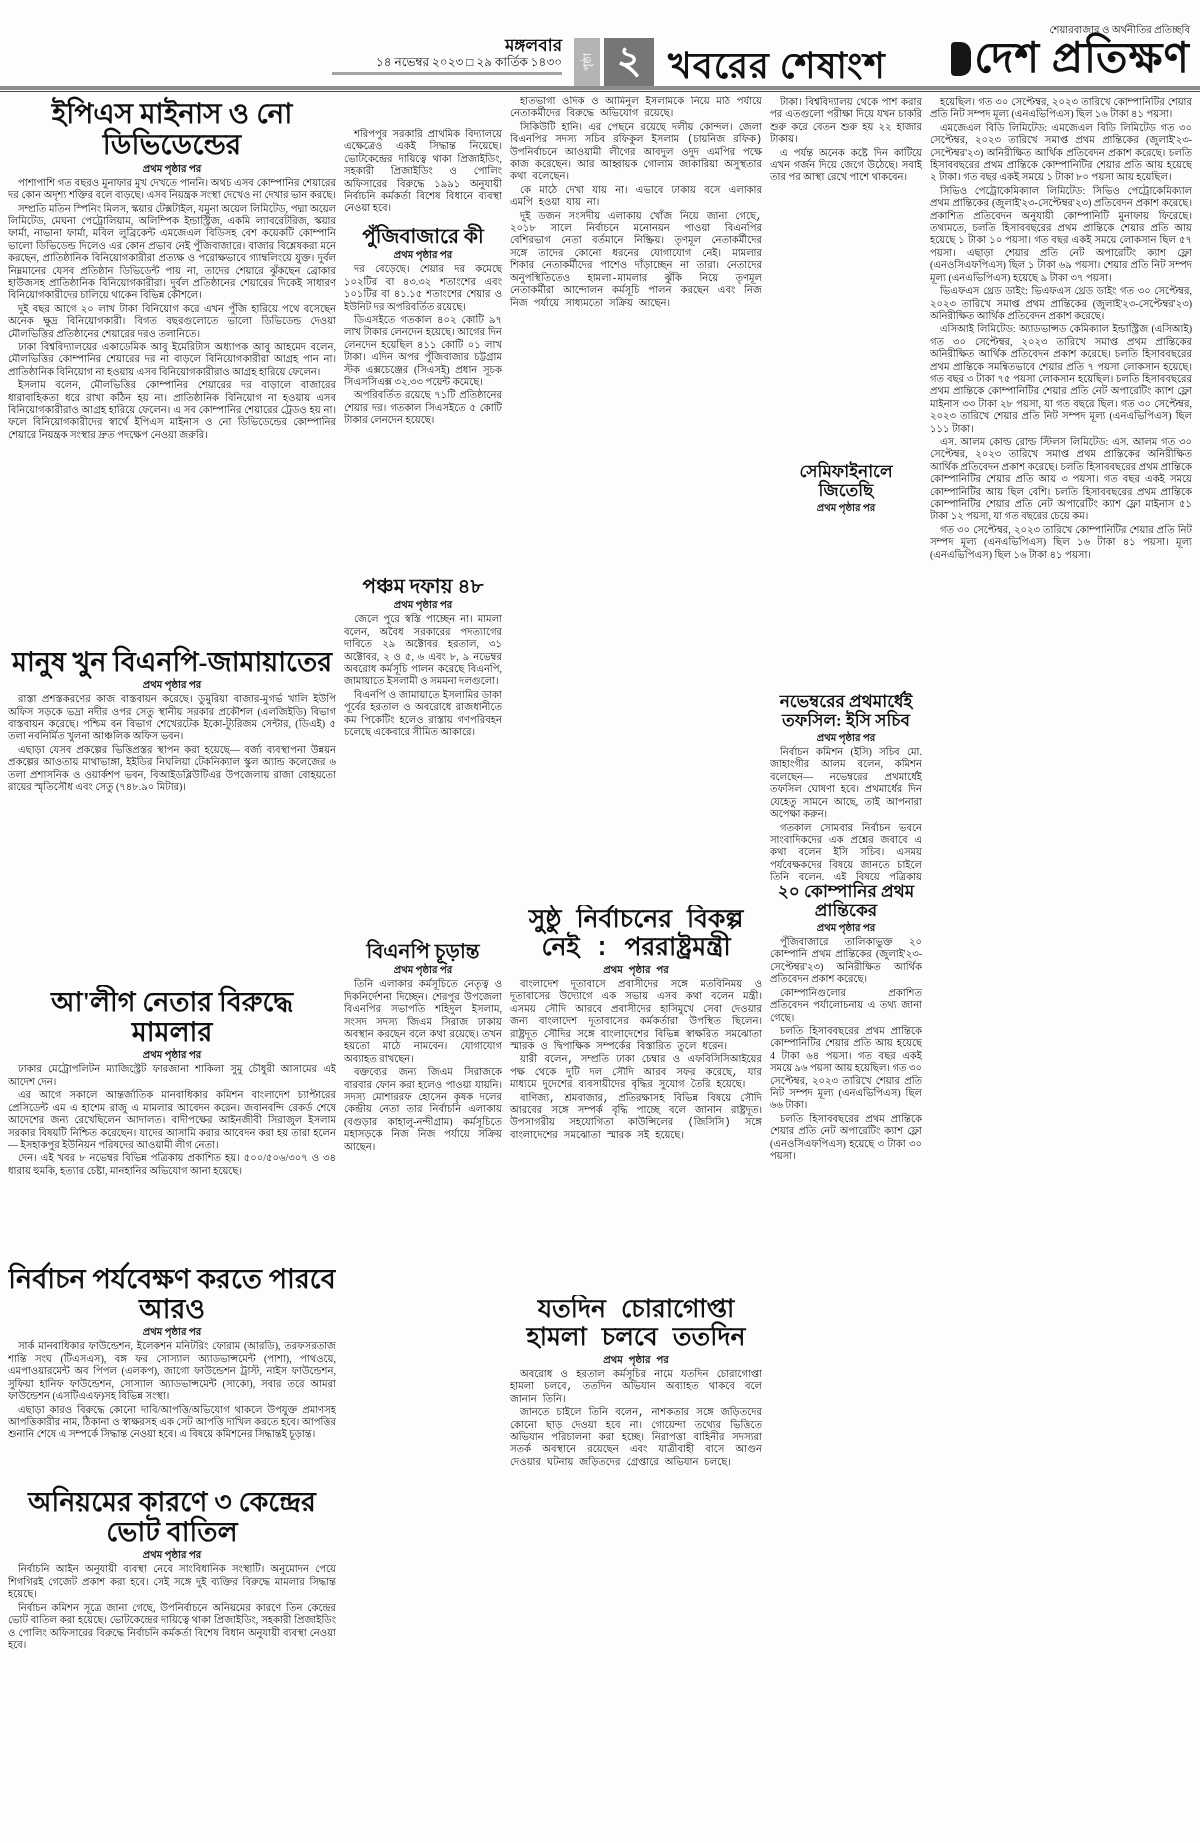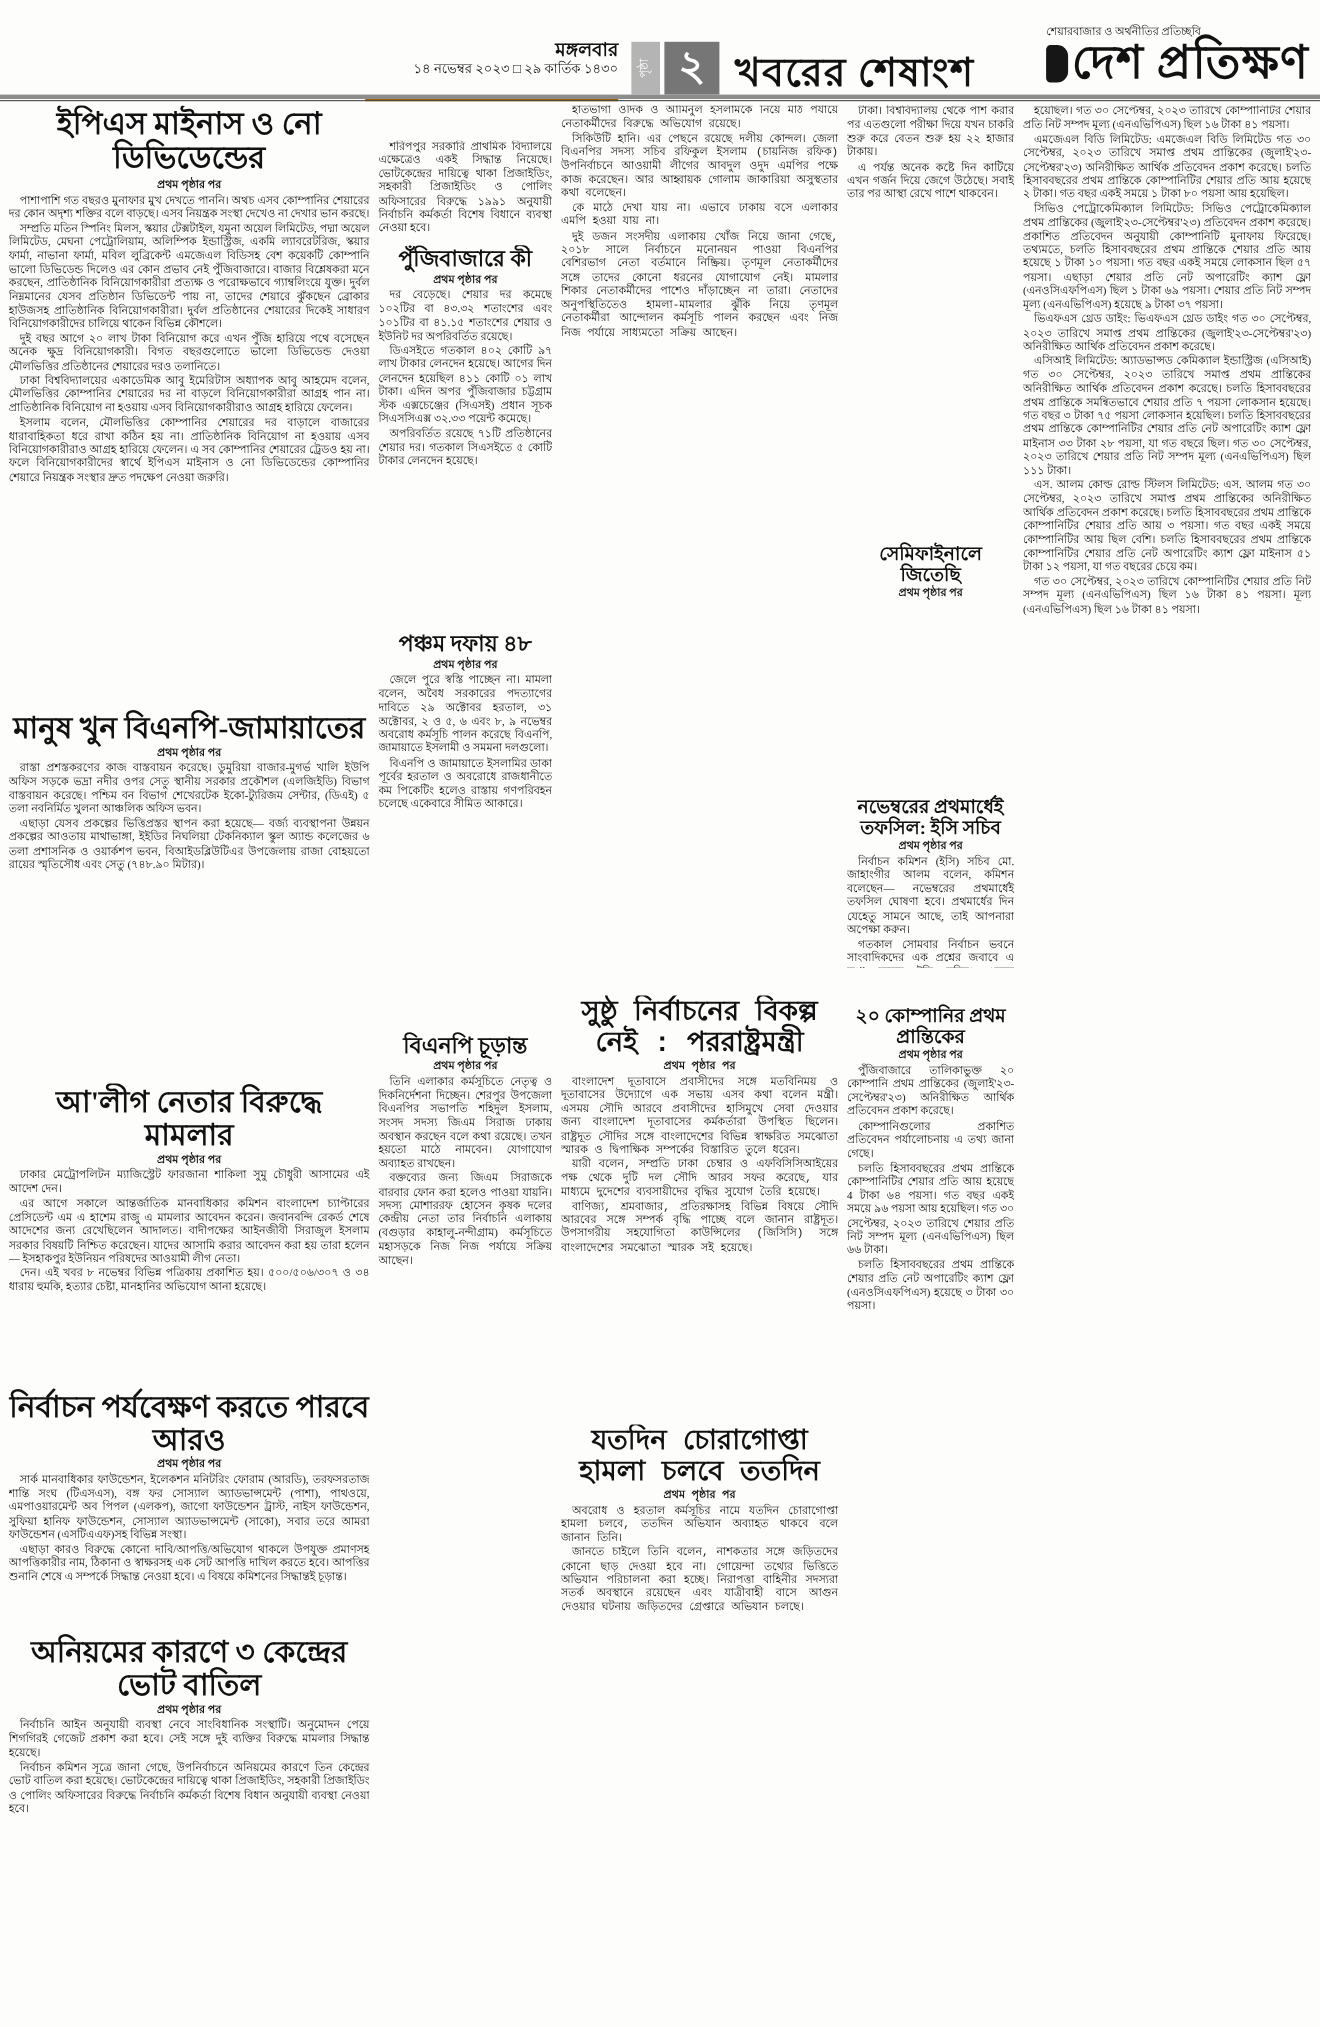--- a/index.html
+++ b/index.html
@@ -1,53 +1,53 @@
 <!DOCTYPE html>
 <html><head>
 <meta charset="utf-8">
 <style>
   html,body{margin:0;padding:0;background:#e9e9e9;}
   #page{position:relative;width:1200px;height:1843px;background:#fdfdfc;
         font-family:"Liberation Serif", serif;color:#111;overflow:hidden;}
   
   #header{position:absolute;left:0;top:0;width:1200px;height:92px;}
   .dateblock{position:absolute;right:638px;top:36px;text-align:right;
-             border-bottom:3px solid #a16207;padding-bottom:19px;min-width:230px;}
+             border-bottom:3px solid #a3a3a3;padding-bottom:2px;min-width:230px;}
   .day{font-weight:bold;font-size:17px;line-height:19px;}
   .date{font-size:12px;line-height:15px;}
   .pagebox-label{position:absolute;left:574px;top:38px;width:26px;height:48px;
       background:#b4b4b4;color:#fff;font-size:11px;display:flex;align-items:center;
       justify-content:center;writing-mode:vertical-rl;transform:rotate(180deg);}
   .pagebox-num{position:absolute;left:604px;top:38px;width:50px;height:48px;
       background:#767676;color:#fff;font-size:38px;font-weight:bold;
       display:flex;align-items:center;justify-content:center;}
   .sectiontitle{position:absolute;left:668px;top:38px;font-size:36px;
       font-weight:bold;letter-spacing:1px;}
-  .logoblock{position:absolute;right:10px;top:24px;}
+  .logoblock{position:absolute;right:10px;top:24px;text-align:right;}
   .tagline{font-size:10px;line-height:12px;}
   .logo{font-size:42px;font-weight:bold;line-height:44px;letter-spacing:1px;position:relative;}
   .logo .emblem{display:inline-block;width:20px;height:34px;background:#161616;
       border-radius:4px 10px 10px 4px;vertical-align:-4px;margin-right:3px;}
   .rule{position:absolute;left:0;top:86px;width:1200px;height:4px;background:#8d8d8d;}
   .rule2{position:absolute;left:0;top:91px;width:1200px;height:1px;background:#444;}
   
   .region{position:absolute;top:96px;height:1740px;overflow:hidden;}
   #region-a{left:8px;width:328px;}
   #region-b{left:344px;width:158px;margin-top:32px;}
   #region-c{left:510px;width:252px;font-family:Liberation Mono, monospace;}
   #region-d{left:770px;width:152px;}
   #region-e{left:930px;width:262px;}
   .block{overflow:hidden;position:relative;}
   .headline{font-weight:bold;text-align:center;line-height:1.12;
             padding:2px 0 1px 0;letter-spacing:0px;}
   #region-a .headline{font-size:27px;}
   #region-a .blk-a1 .headline{font-size:28px;}
   #region-b .headline{font-size:20px;}
   #region-c .headline{font-size:25px;}
-  #region-d .headline{font-size:17px;margin-top:32px;}
+  #region-d .headline{font-size:17px;}
   .kicker{font-size:10px;font-weight:bold;text-align:center;line-height:13px;padding-bottom:2px;}
   .body{font-size:10px;line-height:12.4px;text-align:justify;}
   .body p{margin:0 0 1px 0;text-indent:10px;}
   
   .blk-a1{height:549px;} .blk-a2{height:340px;} .blk-a3{height:277px;}
   .blk-a4{height:223px;} .blk-a5{height:351px;}
   .blk-b0{height:95px;}  .blk-b1{height:350px;} .blk-b2{height:365px;} .blk-b3{height:930px;}
   .blk-c0{height:809px;} .blk-c1{height:390px;} .blk-c2{height:541px;}
   .blk-d0{height:364px;} .blk-d1{height:230px;} .blk-d2{height:190px;} .blk-d3{height:956px;}
   .blk-e0{height:1740px;}

